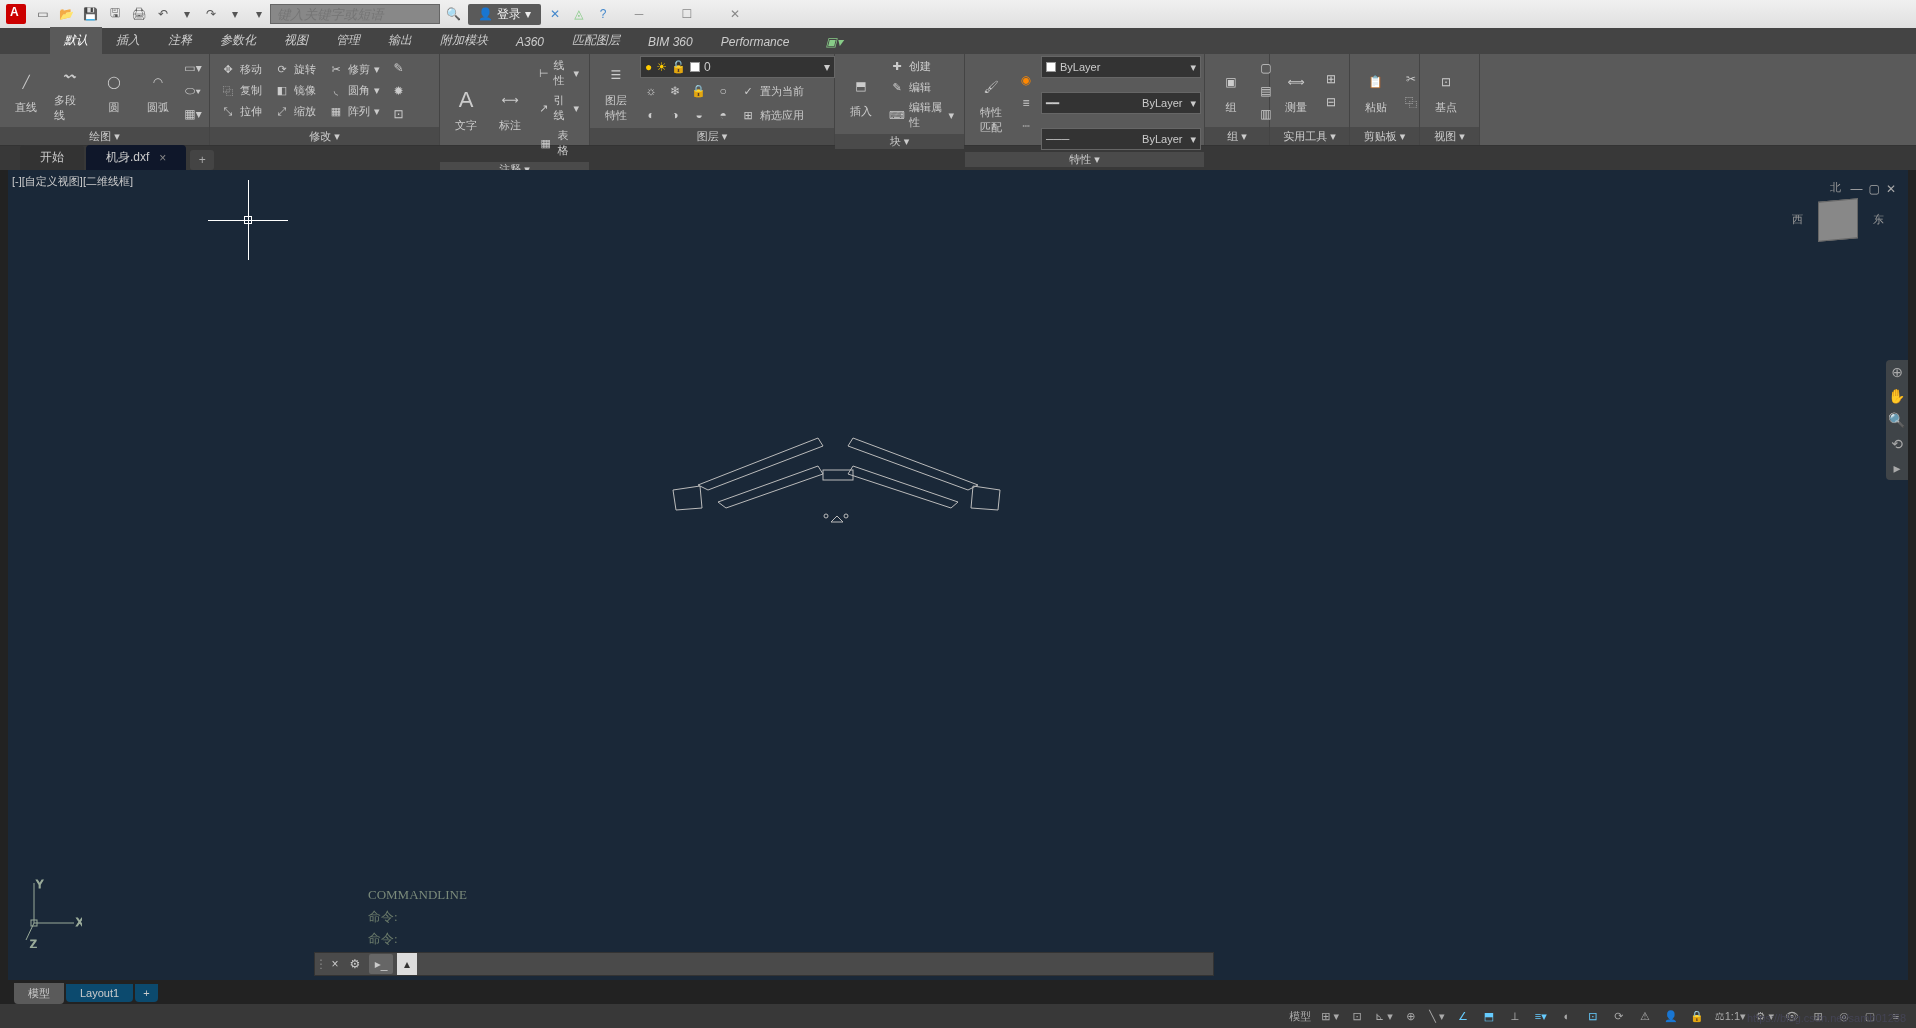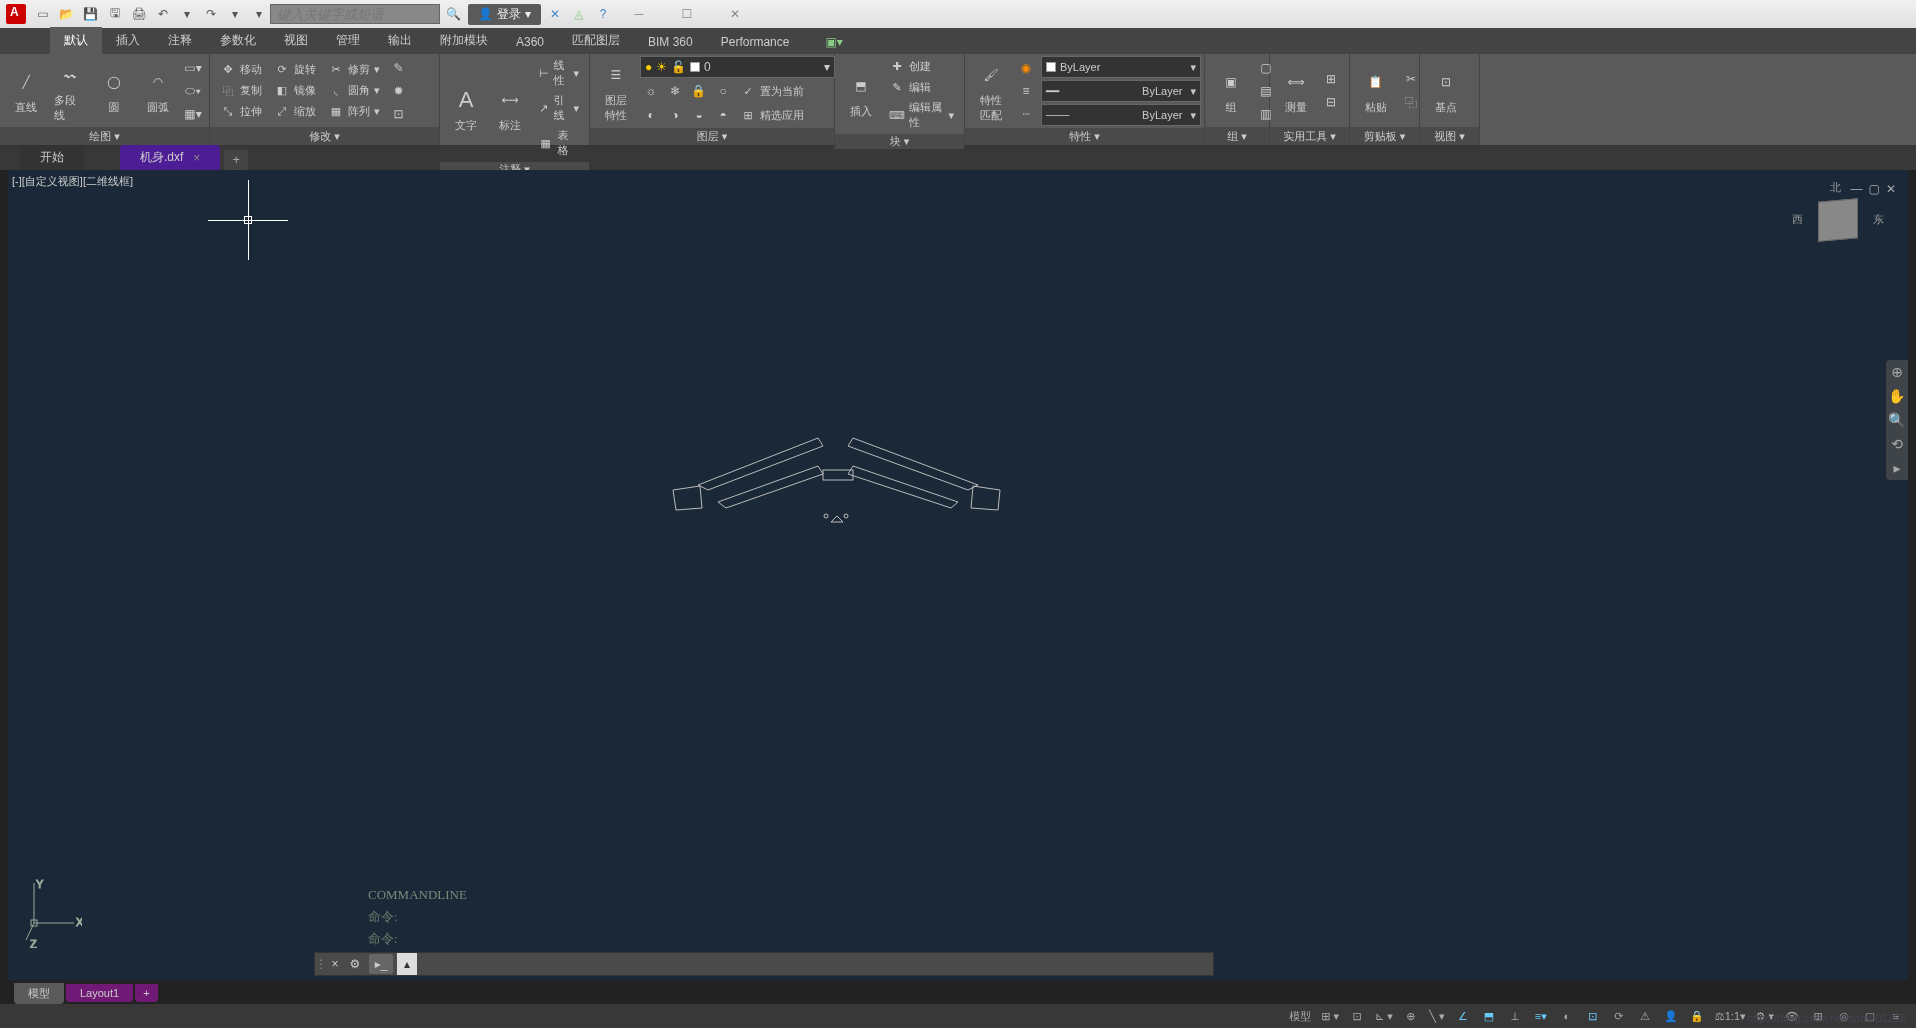--- a/index.html
+++ b/index.html
@@ -13,42 +13,42 @@
 .qat-btn { width:22px; height:22px; display:flex; align-items:center; justify-content:center; color:#555; border-radius:2px; cursor:pointer; }
 .title-center { flex:1; text-align:center; color:#333; font-size:13px; }
 .title-right { display:flex; align-items:center; gap:4px; padding-right:6px; }
 .search-box { width:170px; height:20px; background:#888; color:#ddd; font-style:italic; padding:0 6px; border:1px solid #666; }
 .user-btn { display:flex; align-items:center; gap:4px; color:#eee; background:#5a5a5a; padding:2px 10px; border-radius:2px; cursor:pointer; }
 .title-icon { width:20px; height:20px; display:flex; align-items:center; justify-content:center; cursor:pointer; color:#666; }
 .win-btn { width:44px; height:28px; display:flex; align-items:center; justify-content:center; color:#888; cursor:pointer; }
 
 
 .ribbon-tabs { height:26px; background:#444; display:flex; align-items:flex-end; padding-left:50px; gap:0; }
-.rtab { padding:5px 14px; color:#ccc; cursor:pointer; font-size:12px; }
+.rtab { padding:5px 14px; color:#ccc; cursor:pointer; font-size:12px;font-style:italic; }
 .rtab.active { background:#5a5a5a; color:#fff; }
 
 
 .ribbon { height:92px; background:#5a5a5a; display:flex; border-bottom:1px solid #333; }
 .panel { border-right:1px solid #444; display:flex; flex-direction:column; }
 .panel-body { flex:1; display:flex; align-items:center; padding:2px 6px; gap:4px; }
 .panel-title { height:18px; text-align:center; color:#ccc; font-size:11px; background:#4a4a4a; display:flex; align-items:center; justify-content:center; gap:4px; cursor:pointer; }
 .bigbtn { display:flex; flex-direction:column; align-items:center; gap:2px; cursor:pointer; padding:2px 4px; }
 .bigbtn .ic { width:32px; height:32px; display:flex; align-items:center; justify-content:center; }
 .bigbtn .lab { font-size:11px; color:#ccc; }
 .col3 { display:flex; flex-direction:column; gap:1px; }
 .smbtn { display:flex; align-items:center; gap:4px; padding:2px 4px; cursor:pointer; font-size:11px; color:#ccc; }
 .smbtn .ic { width:16px; height:16px; display:flex; align-items:center; justify-content:center; }
 .iconly { width:22px; height:22px; display:flex; align-items:center; justify-content:center; cursor:pointer; }
 .layer-dd { width:195px; height:22px; background:#333; border:1px solid #666; display:flex; align-items:center; padding:0 4px; gap:4px; color:#ccc; cursor:pointer; }
 .prop-dd { width:160px; height:22px; background:#333; border:1px solid #666; display:flex; align-items:center; padding:0 4px; gap:4px; color:#ccc; cursor:pointer; font-size:11px; }
 
 
 .filetabs { height:24px; background:#383838; display:flex; align-items:flex-end; padding-left:20px; }
 .ftab { padding:4px 20px; background:#333; color:#ccc; border-top-left-radius:4px; border-top-right-radius:4px; margin-right:2px; cursor:pointer; display:flex; align-items:center; gap:10px; font-size:12px; }
-.ftab.active { background:#4c1d95;margin-left:34px; }
+.ftab.active { background:#0f172a; }
 .ftab .x { color:#888; cursor:pointer; }
 .newtab { width:24px; height:20px; background:#444; display:flex; align-items:center; justify-content:center; border-radius:3px; cursor:pointer; color:#aaa; margin-left:2px; }
 
 
 .canvas { position:absolute; top:170px; left:8px; right:8px; bottom:48px; background:#1a2838; overflow:hidden; }
 .viewlabel { position:absolute; top:4px; left:4px; color:#ccc; font-size:11px; }
 .crosshair { position:absolute; top:50px; left:240px; pointer-events:none; }
 .crosshair .vh { position:absolute; background:#fff; }
 .crosshair .h { width:80px; height:1px; top:0; left:-40px; }
 .crosshair .v { width:1px; height:80px; top:-40px; left:0; }
@@ -69,21 +69,21 @@
 .cmdhist div { line-height:22px;font-family:Liberation Serif, serif; }
 .cmdline { position:absolute; bottom:4px; left:306px; width:900px; height:24px; background:#4a4a4a; display:flex; align-items:center; border:1px solid #333; }
 .cmdline .handle { width:10px; color:#888; text-align:center; cursor:move; }
 .cmdline .cx { width:20px; color:#ccc; text-align:center; cursor:pointer; }
 .cmdline .prompt { width:24px; height:20px; background:#666; margin:0 4px; border-radius:2px; display:flex; align-items:center; justify-content:center; color:#ccc; }
 .cmdline .inp { flex:1; background:transparent; border:none; color:#999; font-style:italic; padding:0 6px; outline:none; }
 .cmdline .arr { width:20px; background:#ddd; color:#333; text-align:center; cursor:pointer; height:100%; display:flex; align-items:center; justify-content:center; }
 
 
 .layouttabs { position:absolute; bottom:24px; left:14px; height:22px; display:flex; align-items:center; }
-.ltab { padding:3px 14px; background:#701a75; color:#ccc; border-radius:0 0 4px 4px; margin-right:2px; cursor:pointer; font-size:11px; }
+.ltab { padding:3px 14px; background:#0c4a6e; color:#ccc; border-radius:0 0 4px 4px; margin-right:2px; cursor:pointer; font-size:11px; }
 .ltab.active { background:#5a5a5a; }
 .ltab.add { padding:3px 8px; }
 
 
 .statusbar { position:absolute; bottom:0; left:0; right:0; height:24px; background:#383838; display:flex; align-items:center; justify-content:flex-end; padding:0 8px; gap:2px; }
 .sbtn { min-width:24px; height:20px; display:flex; align-items:center; justify-content:center; color:#aaa; cursor:pointer; padding:0 4px; font-size:11px; border-radius:2px; }
 .sbtn.on { color:#6cf; }
 
 .watermark { position:absolute; bottom:4px; right:10px; color:#445; font-size:11px; }
 </style>
@@ -299,21 +299,21 @@
       <div class="bigbtn">
           <div class="ic">🖌</div>
           <div class="lab" style="white-space:pre-line;text-align:center">特性
 匹配</div>
         </div>
       <div class="col3">
         <div class="iconly" style="color:#f80">◉</div>
         <div class="iconly">≡</div>
         <div class="iconly">┈</div>
       </div>
-      <div class="col3" style="gap:2px">
+      <div class="col3" style="gap:14px">
         <div class="prop-dd">
             <span style="width:10px;height:10px;background:#fff;border:1px solid #999"></span>
             <span>ByLayer</span>
             <span style="margin-left:auto">▾</span>
           </div>
         <div class="prop-dd">
             <span>━━</span>
             <span style="margin-left:auto;margin-right:4px">ByLayer</span>
             <span>▾</span>
           </div>

